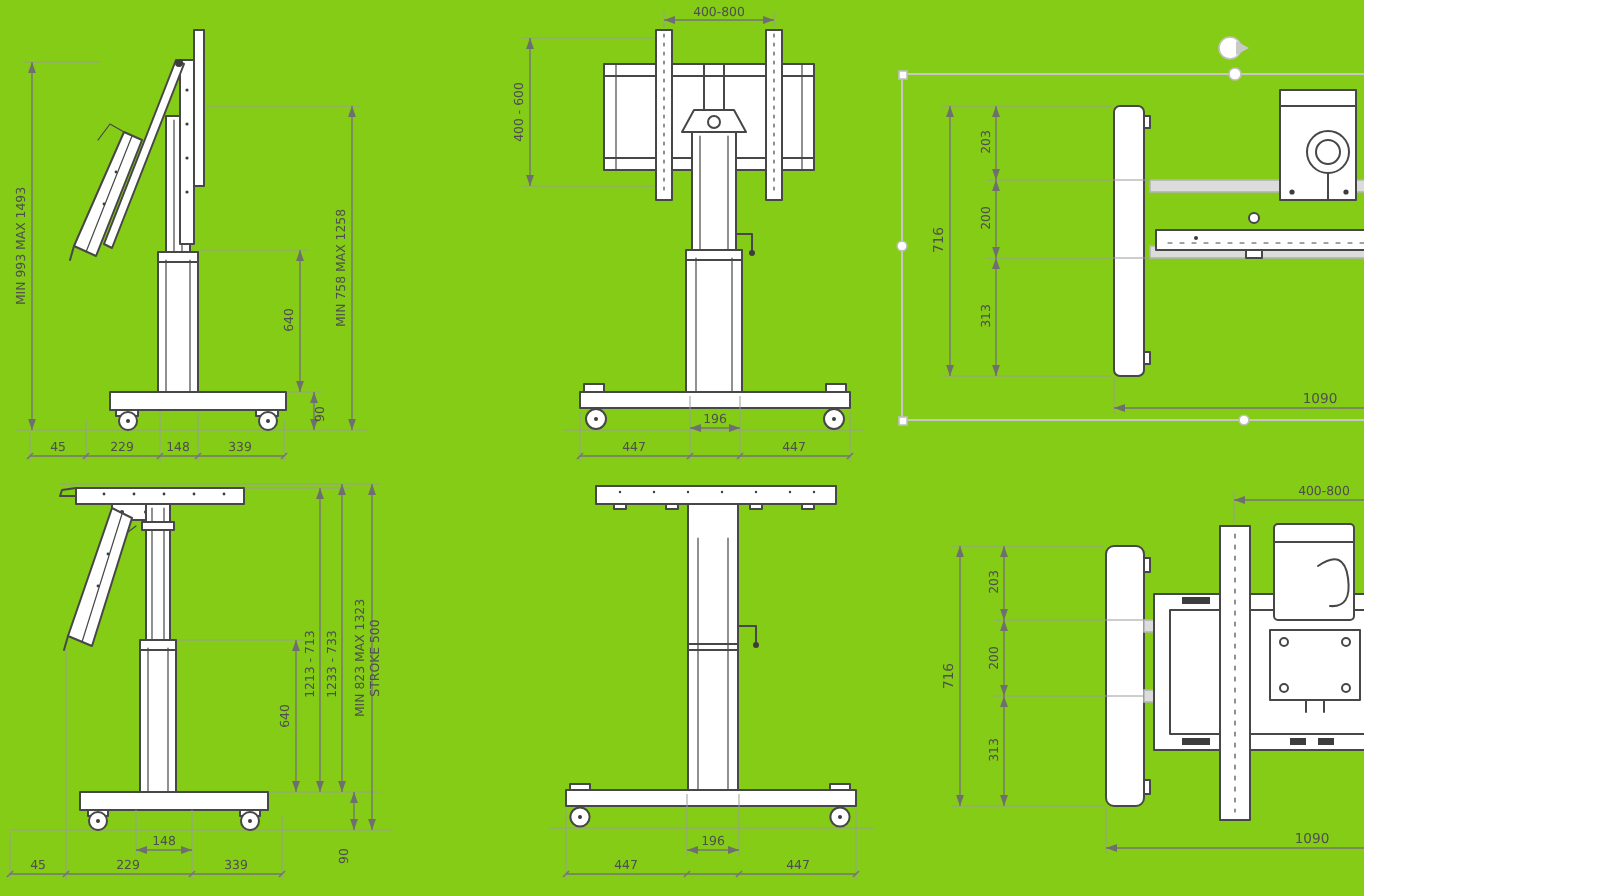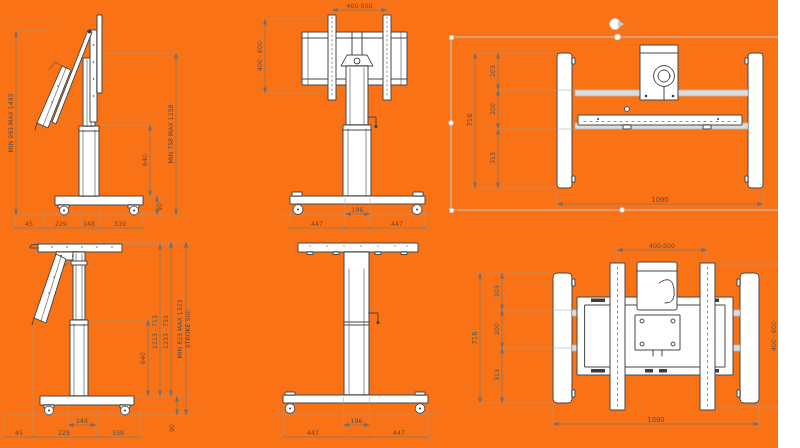--- a/index.html
+++ b/index.html
@@ -1,16 +1,16 @@
 <!DOCTYPE html>
 <html><head>
 <meta charset="utf-8">
 <style>
   html,body{margin:0;padding:0;background:#fff;}
-  .sheet{position:relative;width:778px;height:448px;background:#f97316;overflow:hidden;
+  .sheet{position:relative;width:682px;height:448px;background:#84cc16;overflow:hidden;
          font-family:"DejaVu Sans",sans-serif;text-decoration:underline;}
   .view{position:absolute;}
   
   .o{stroke:#474747;stroke-width:1;fill:none;stroke-linejoin:round;stroke-linecap:round;}
   .w{stroke:#474747;stroke-width:1;fill:#fff;stroke-linejoin:round;}
   .f{fill:#3d3d3d;stroke:none;}
   .thin{stroke-width:.6;}
   
   .d{stroke:#767676;stroke-width:.7;fill:none;}
   .x{stroke:#9c9c9c;stroke-width:.5;fill:none;}

